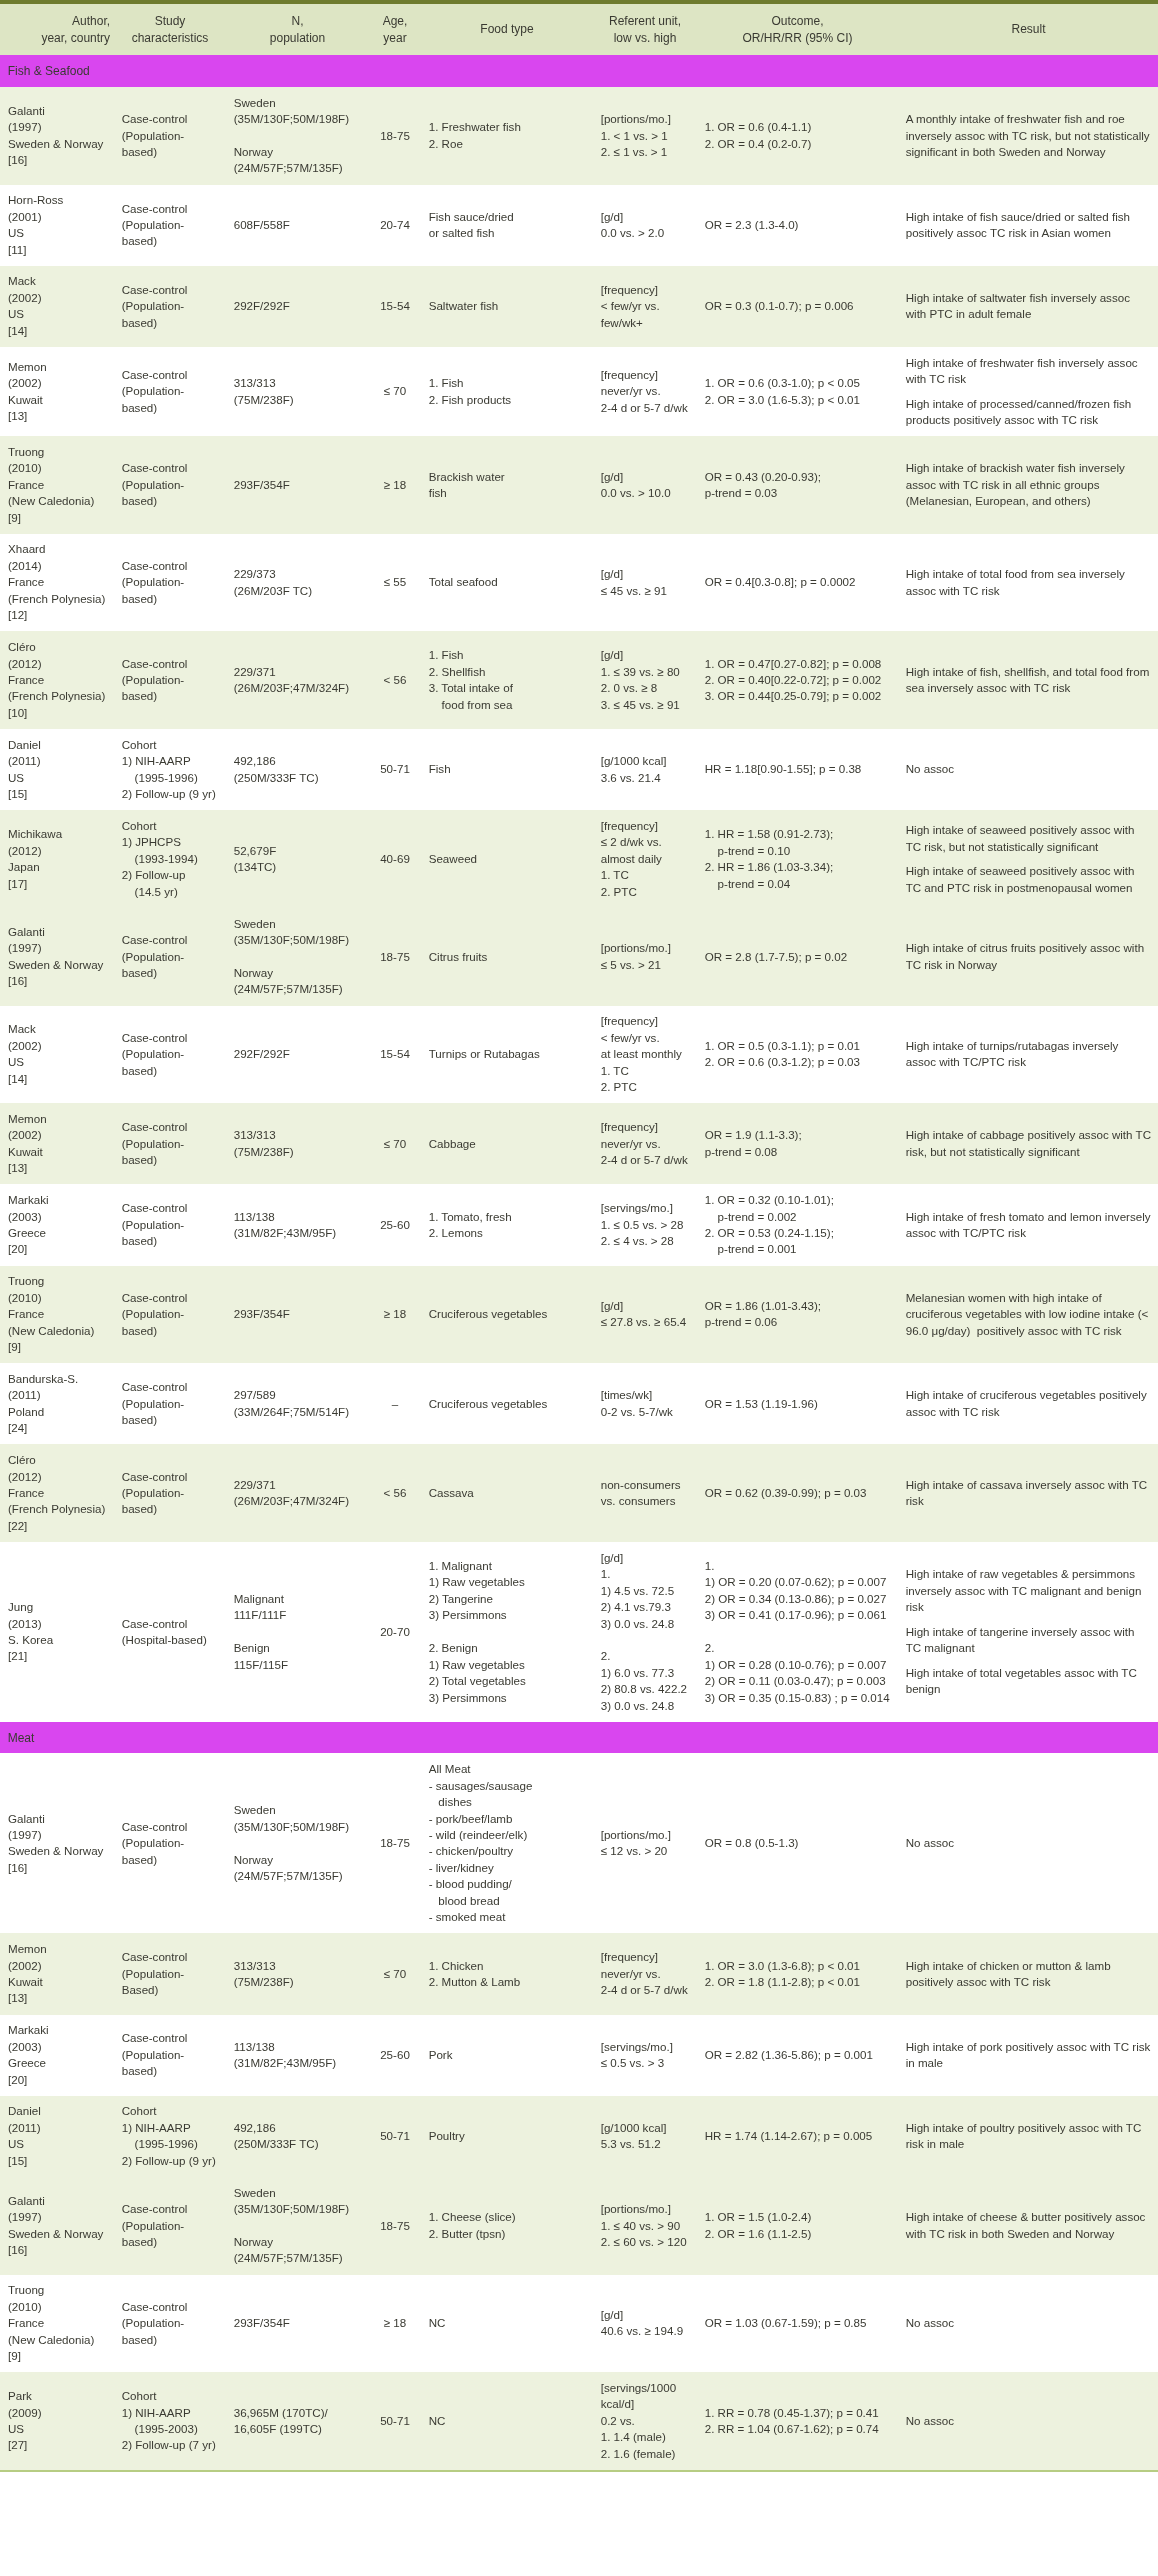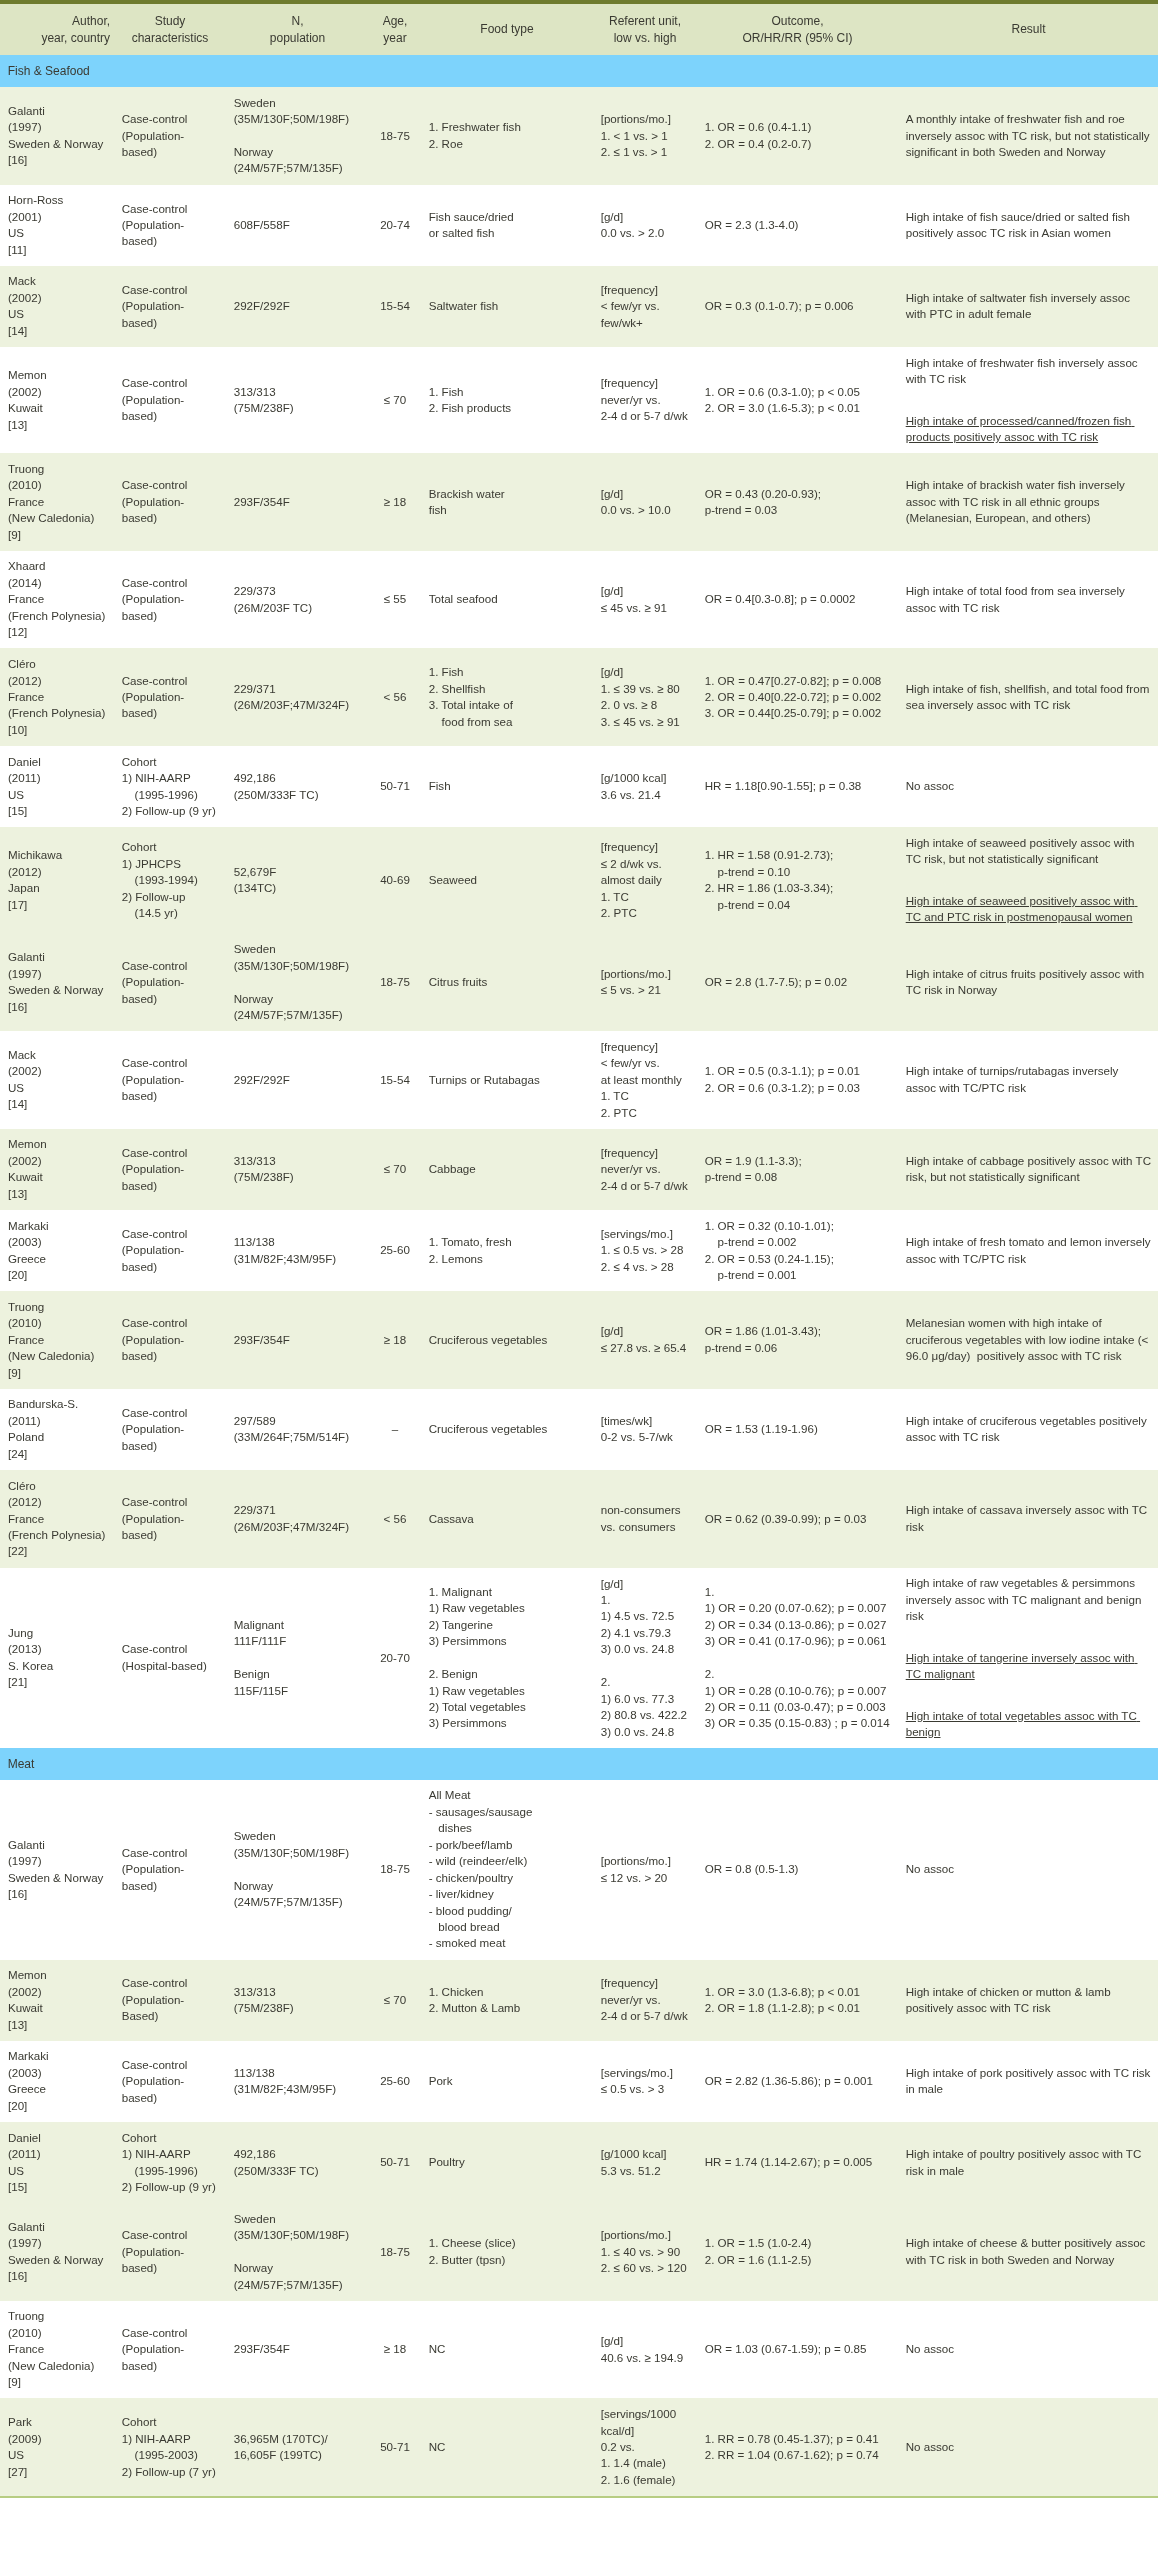--- a/index.html
+++ b/index.html
@@ -35,34 +35,34 @@
     background: var(--header-bg, #dde5c4);
     text-align: center;
     vertical-align: middle;
     padding: 8.7px 3.9px;
     white-space: pre-line;
     font-size: 12px;
   }
   thead .col-author { text-align: right; padding-left: 9.7px; }
 
   .section-row td {
-    background: #7dd3fc;
+    background: #d946ef;
     padding: 7.7px 5.8px 6.8px 7.7px;
     font-size: 12px;
   }
   .cell {
     vertical-align: middle;
     padding: 7.7px 7.7px;
     white-space: pre-wrap;
     word-wrap: break-word;
   }
   .cell.col-author { padding-left: 8px; }
   .cell.col-age { text-align: center; padding-left: 1.9px; padding-right: 1.9px; }
   tr.shaded td { background: var(--row-shaded-bg, #edf2de); }
-  .para + .para { margin-top: 25px; text-decoration: underline; }
+  .para + .para { margin-top: 8px; }
 </style>
 </head>
 <body style="--top-border: #6e7b2e; --bottom-border: #b7cd83; --header-bg: #dde5c4; --row-shaded-bg: #edf2de; --text: #3a3a32;">
 
 <div class="page">
   <table>
     <colgroup>
       <col class="c-author">
         <col class="c-study">
         <col class="c-n">

